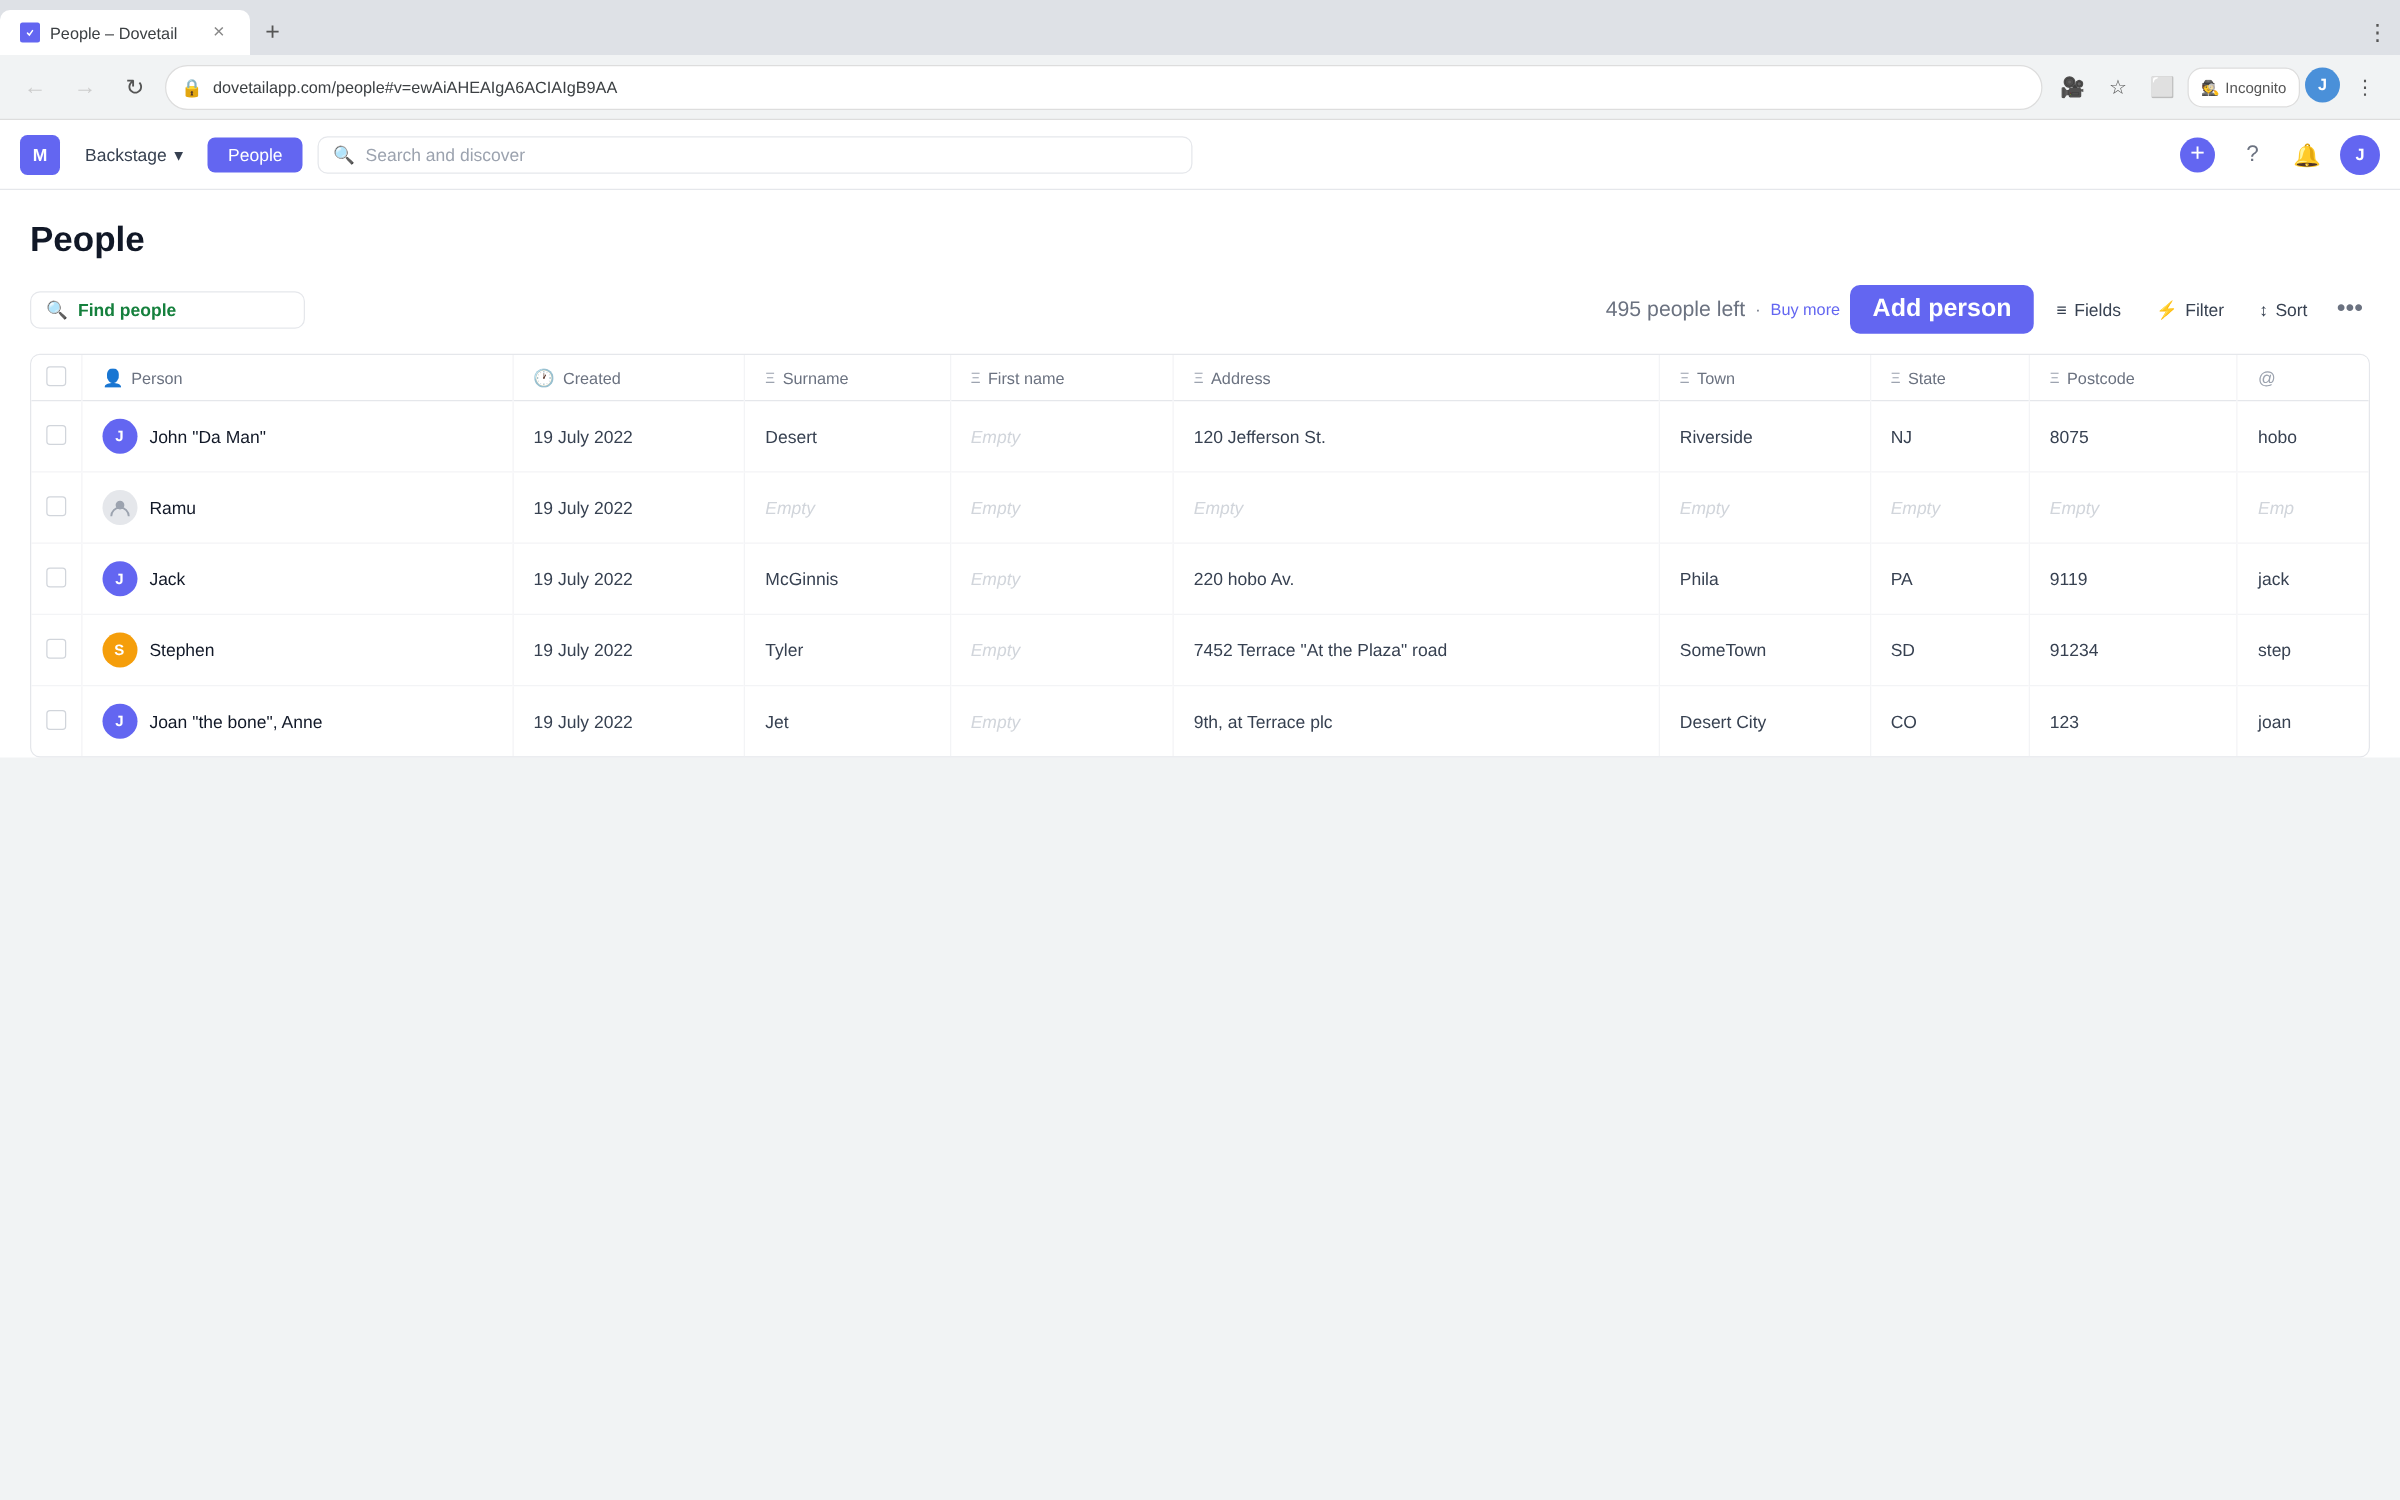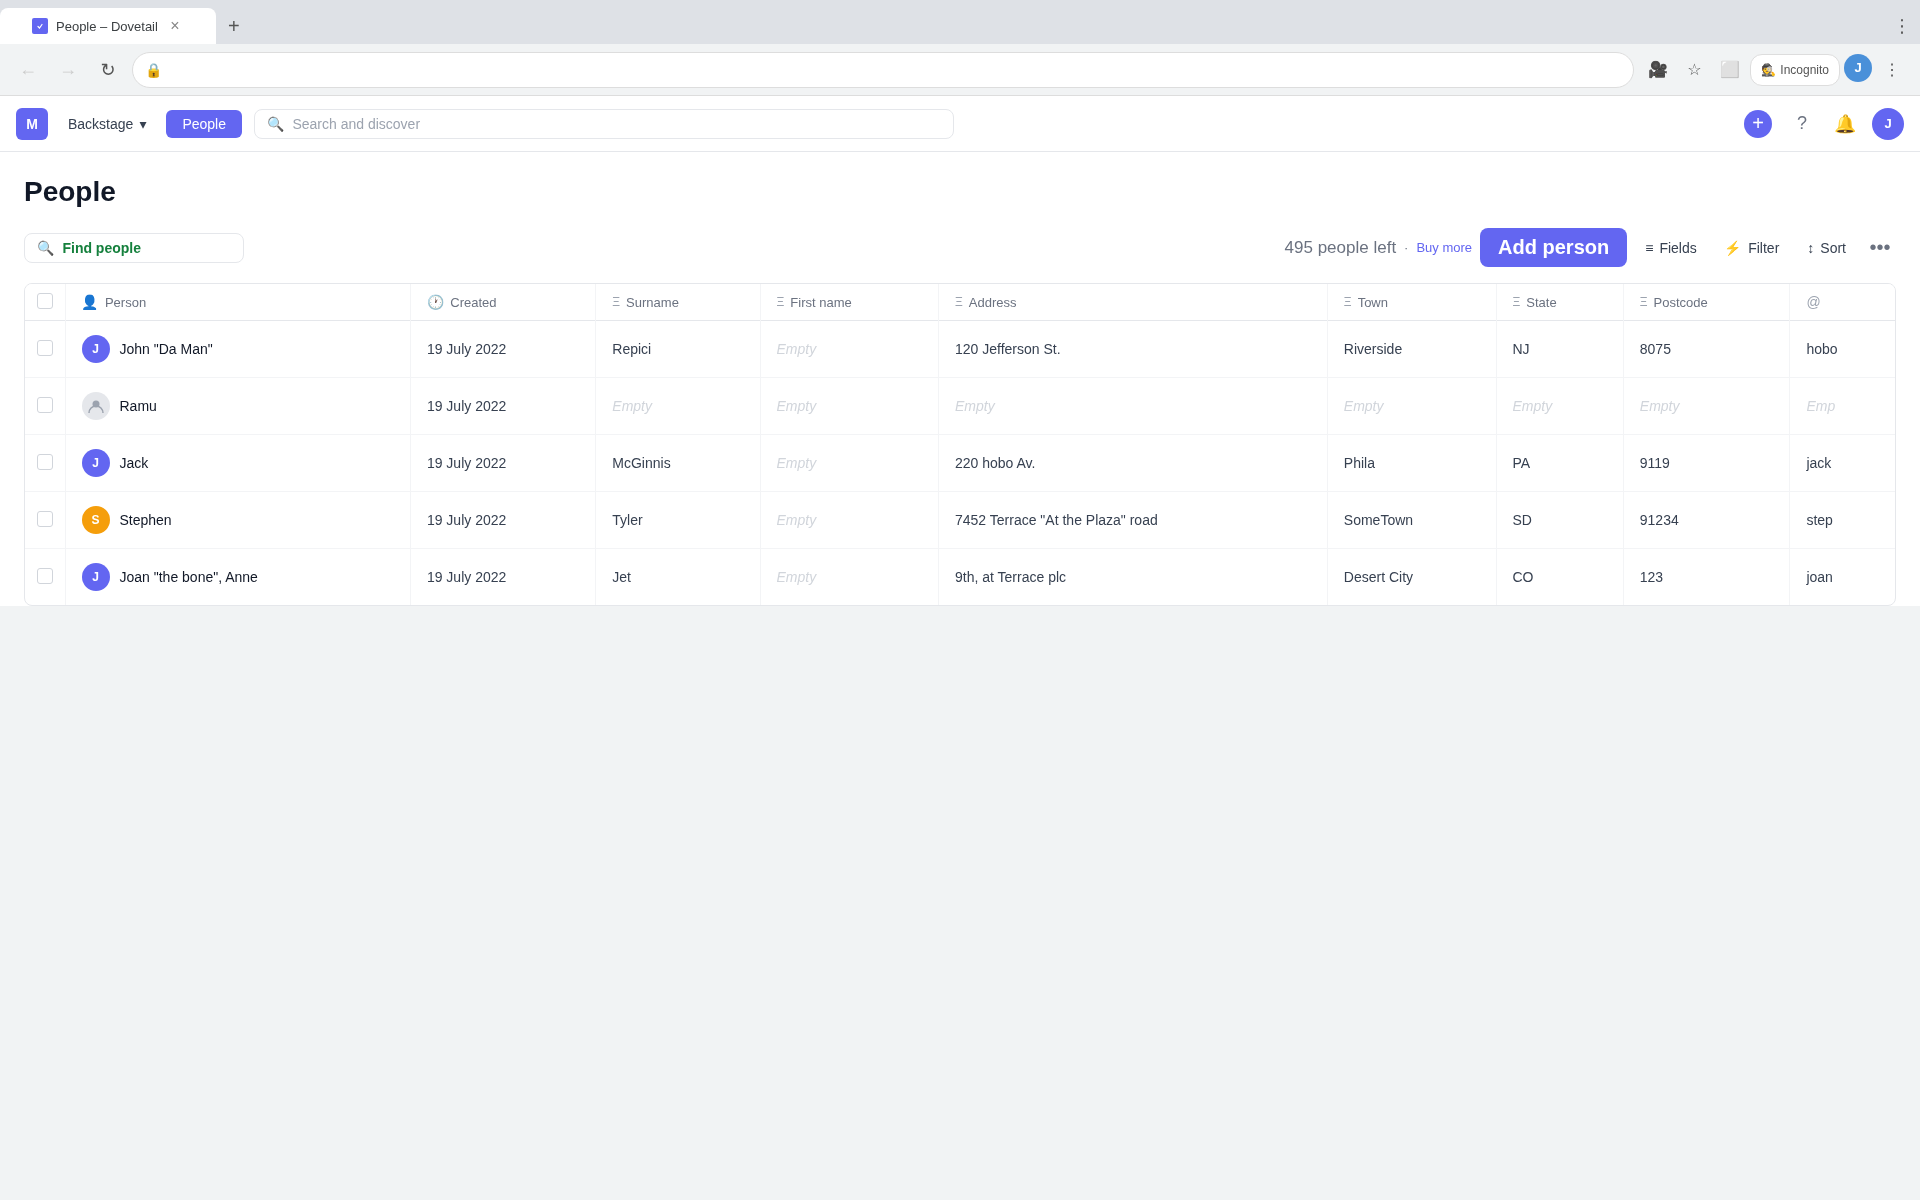--- a/index.html
+++ b/index.html
@@ -1,21 +1,21 @@
 <!DOCTYPE html>
 <html><head>
   <meta charset="utf-8">
   <style>
     * { box-sizing: border-box; margin: 0; padding: 0; }
     body { font-family: -apple-system, BlinkMacSystemFont, 'Segoe UI', sans-serif; background: #fff; font-size: 14px; color: #1a1a1a; }
 
     
     .browser-chrome { background: #f1f3f4; width: 1920px; min-height: 1200px; }
     .tab-bar { background: #dee1e6; display: flex; align-items: center; padding: 8px 0 0 0; height: 44px; }
-    .tab { background: #fff; border-radius: 8px 8px 0 0; padding: 0 32px; height: 36px; display: flex; align-items: center; gap: 8px; min-width: 200px; max-width: 240px; font-size: 13px; color: #3c4043; }
+    .tab { background: #fff; border-radius: 8px 8px 0 0; padding: 0 16px; height: 36px; display: flex; align-items: center; gap: 8px; min-width: 200px; max-width: 240px; font-size: 13px; color: #3c4043; }
     .tab-favicon { width: 16px; height: 16px; background: #6366f1; border-radius: 2px; display: flex; align-items: center; justify-content: center; font-size: 9px; color: #fff; font-weight: bold; flex-shrink: 0; }
     .tab-title { flex: 1; overflow: hidden; text-overflow: ellipsis; white-space: nowrap; }
     .tab-close { color: #888; cursor: pointer; font-size: 16px; width: 18px; height: 18px; display: flex; align-items: center; justify-content: center; border-radius: 50%; }
     .tab-new { width: 36px; height: 36px; display: flex; align-items: center; justify-content: center; color: #555; font-size: 20px; cursor: pointer; }
     .tab-spacer { flex: 1; }
     .tab-end { width: 36px; height: 36px; display: flex; align-items: center; justify-content: center; color: #555; font-size: 18px; }
 
     .nav-bar { background: #f1f3f4; display: flex; align-items: center; padding: 8px 12px; gap: 8px; height: 52px; border-bottom: 1px solid #ddd; }
     .nav-btn { width: 32px; height: 32px; border: none; background: none; cursor: pointer; display: flex; align-items: center; justify-content: center; border-radius: 50%; color: #555; font-size: 18px; }
     .nav-btn.disabled { color: #ccc; cursor: default; }
@@ -94,20 +94,21 @@
     <div class="tab-spacer"></div>
     <div class="tab-end">⋮</div>
   </div>
 
   <div class="nav-bar">
     <button class="nav-btn disabled">←</button>
     <button class="nav-btn disabled">→</button>
     <button class="nav-btn">↻</button>
     <div class="address-bar">
       <span class="address-lock">🔒</span>
+      <span class="address-text">dovetailapp.com/people#v=ewAiAHEAIgA6ACIAIgB9AA</span>
     </div>
     <div class="nav-actions">
       <button class="nav-action-btn">🎥</button>
       <button class="nav-action-btn">☆</button>
       <button class="nav-action-btn">⬜</button>
       <div class="incognito-badge">
         <span>🕵️</span>
         <span>Incognito</span>
       </div>
       <div class="profile-avatar">J</div>
@@ -241,21 +242,21 @@
           <tbody id="table-body">
           <tr>
                 <td class="checkbox-col"><span class="checkbox"></span></td>
                 <td>
                   <div class="person-cell">
                     <div class="person-avatar avatar-j">J</div>
                     <span class="person-name">John "Da Man"</span>
                   </div>
                 </td>
                 <td>19 July 2022</td>
-                <td>Repici</td>
+                <td>Desert</td>
                 <td><span class="cell-empty">Empty</span></td>
                 <td>120 Jefferson St.</td>
                 <td>Riverside</td>
                 <td>NJ</td>
                 <td>8075</td>
                 <td>hobo</td>
               </tr>
               <tr>
                 <td class="checkbox-col"><span class="checkbox"></span></td>
                 <td>

